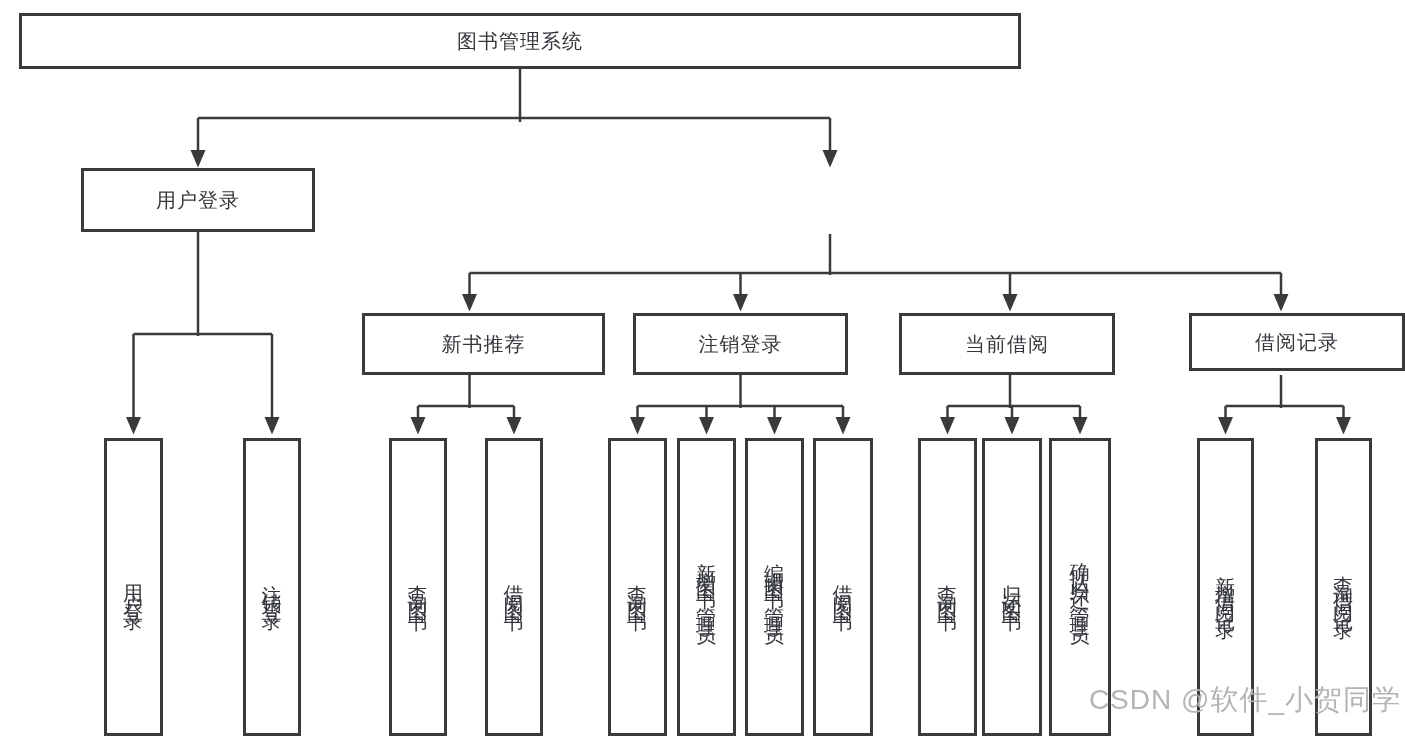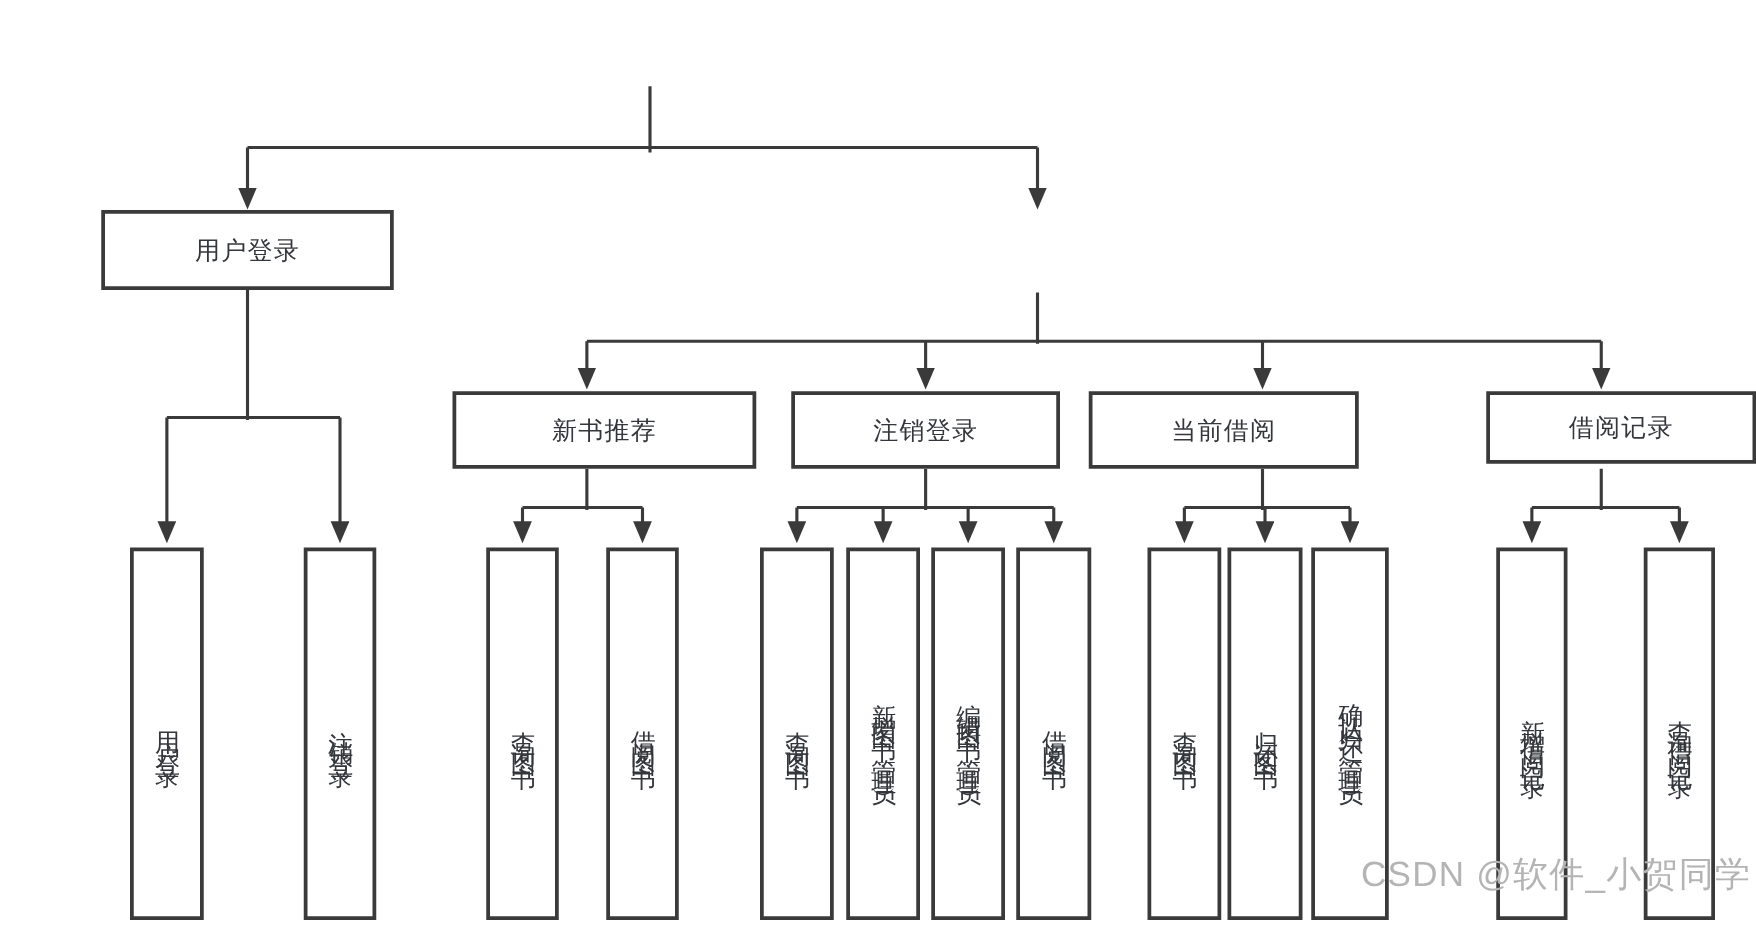--- a/index.html
+++ b/index.html
@@ -107,26 +107,27 @@
     </g>
 
     <g>
       <line x1="1281" y1="375" x2="1281" y2="408"></line>
       <line x1="1225.5" y1="406" x2="1343.5" y2="406"></line>
       <line x1="1225.5" y1="406" x2="1225.5" y2="431" marker-end="url(#ah)"></line>
       <line x1="1343.5" y1="406" x2="1343.5" y2="431" marker-end="url(#ah)"></line>
     </g>
   </svg>
 
+  <div class="node" style="left:19px;top:13px;width:1002px;height:56px;">图书管理系统</div>
 
   <div class="node" style="left:81px;top:168px;width:234px;height:64px;">用户登录</div>
 
   <div class="node" style="left:362px;top:313px;width:243px;height:62px;">新书推荐</div>
   <div class="node" style="left:633px;top:313px;width:215px;height:62px;">注销登录</div>
-  <div class="node" style="left:871px;top:313px;width:216px;height:62px;">当前借阅</div>
+  <div class="node" style="left:899px;top:313px;width:216px;height:62px;">当前借阅</div>
   <div class="node" style="left:1173px;top:313px;width:216px;height:58px;margin-left:16px;">借阅记录</div>
 
   <div class="node leaf" style="left:104px;top:438px;width:59px;height:298px;">
     <span>用户登录</span>
   </div>
   <div class="node leaf" style="left:243px;top:438px;width:58px;height:298px;">
     <span>注销登录</span>
   </div>
 
   <div class="node leaf" style="left:389px;top:438px;width:58px;height:298px;">

